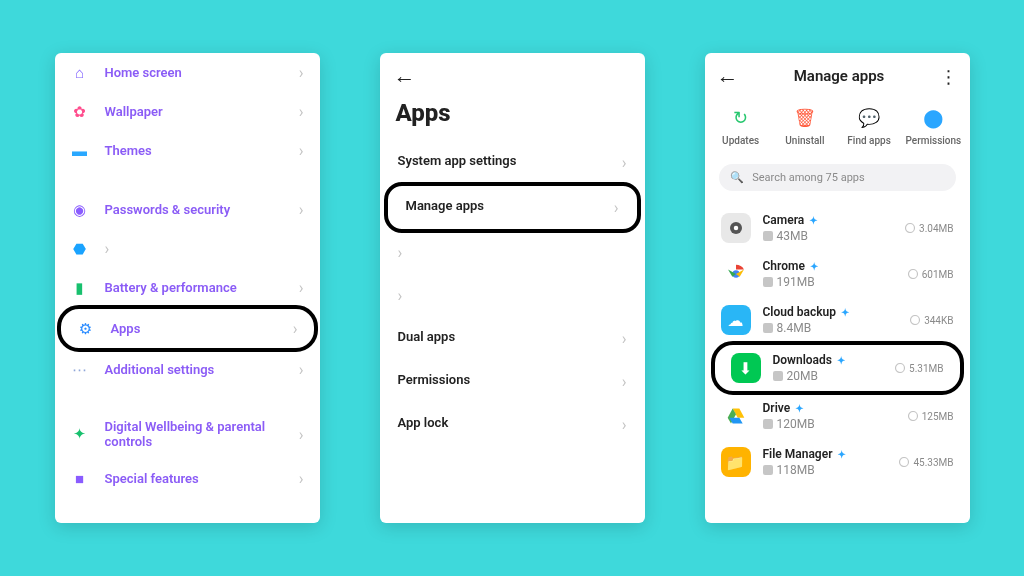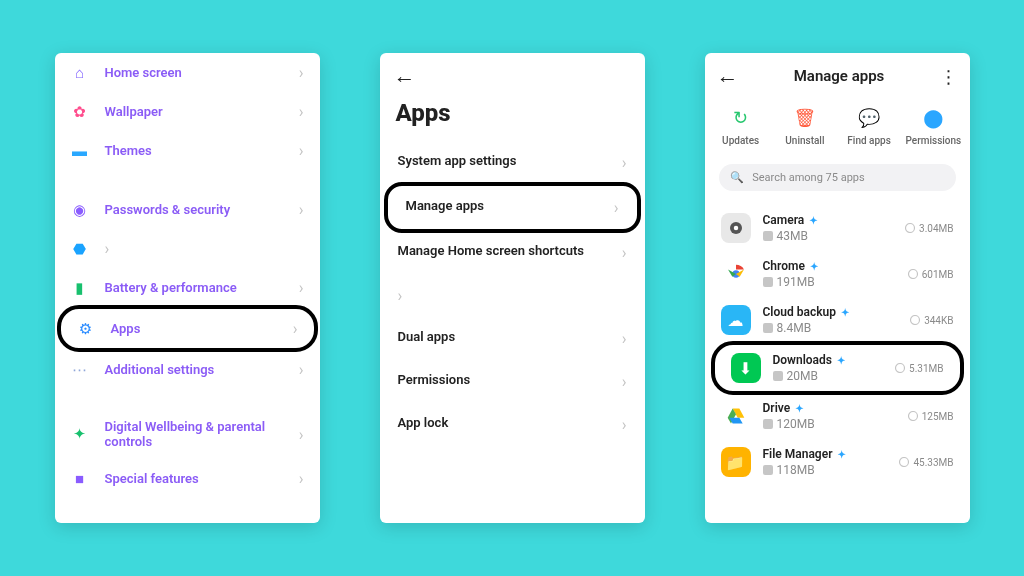--- a/index.html
+++ b/index.html
@@ -207,21 +207,20 @@
 
   <div class="item">
     <span class="lbl">System app settings</span>
     <span class="chev">›</span>
   </div>
   <div class="item hl">
     <span class="lbl">Manage apps</span>
     <span class="chev">›</span>
   </div>
   <div class="item">
-    <span class="lbl">Manage Home screen shortcuts</span>
     <span class="chev">›</span>
   </div>
   <div class="item">
     <span class="chev">›</span>
   </div>
   <div class="item">
     <span class="lbl">Dual apps</span>
     <span class="chev">›</span>
   </div>
   <div class="item">

